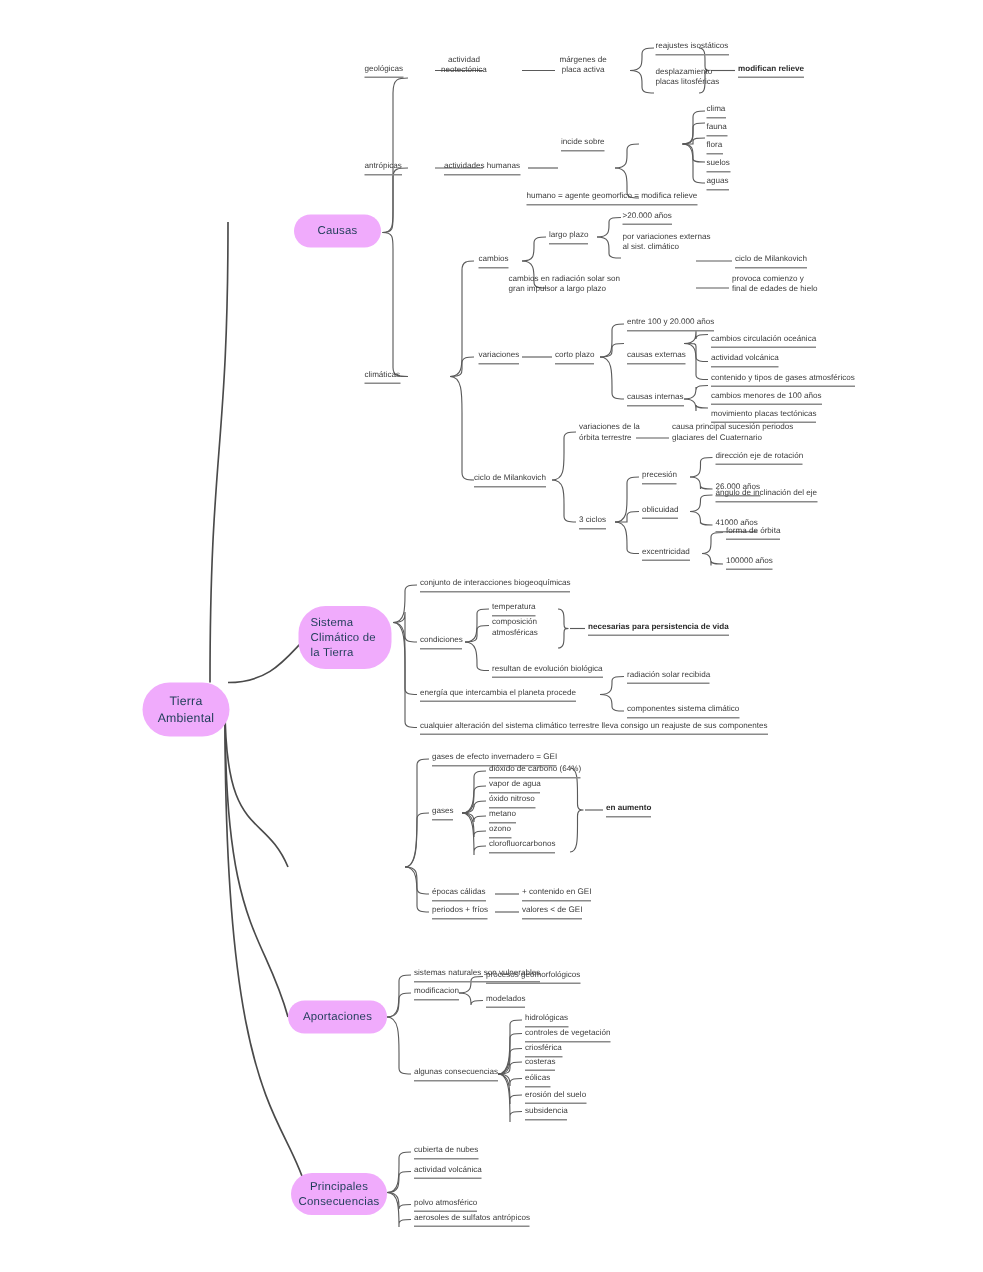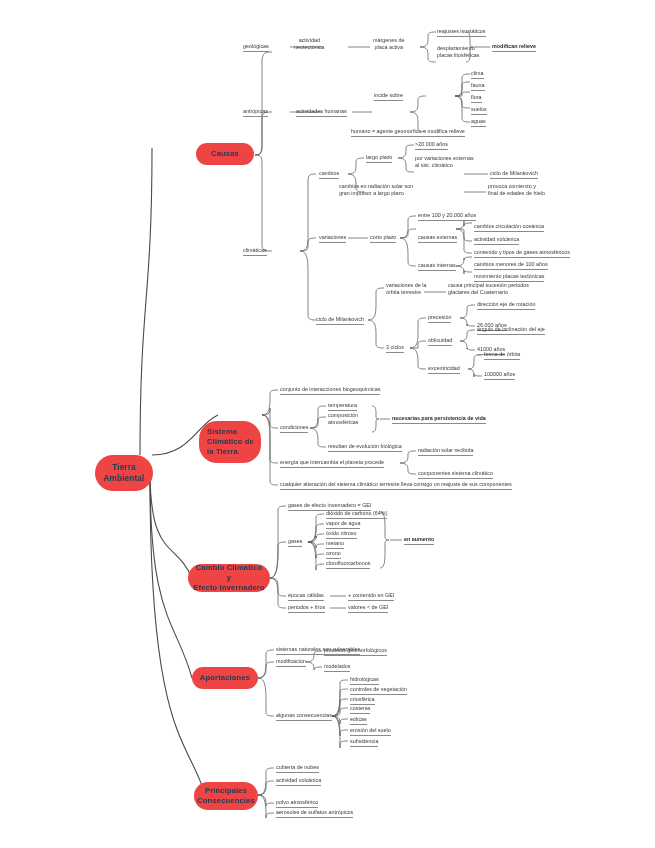--- a/index.html
+++ b/index.html
@@ -24,24 +24,24 @@
   svg#wires path, svg#wires line{
     fill:none;
     stroke:#5a5a5a;
     stroke-width:.75;
   }
   svg#wires path.thick{ stroke:#4a4a4a; stroke-width:1.1; }
   
   .node{
     position:absolute;
     box-sizing:border-box;
-    background:#ef4444;
+    background:#f0abfc;
     border-radius:18px;
     color:#1d3c57;
-    font-weight:bold;
+    font-weight:normal;
     font-size:7.6px;
     line-height:10px;
     letter-spacing:.15px;
     display:flex;
     align-items:center;
     justify-content:center;
     text-align:center;
     padding:3px 5px;
   }
   .node.root{
@@ -197,26 +197,24 @@
     <path d="M258,795 C266,795 266,790 266,784 L266,784 C266,781 270,781 274,781"></path>
     <path d="M258,795 C266,795 266,800 266,806 L266,806 C266,803 270,803 274,803"></path>
     <path d="M258,795 C266,795 266,806 266,818 L266,816 C266,813 270,813 274,813"></path>
   </svg>
 
   <div class="node root" style="left:95px; top:455px; width:58px; height:36px; white-space:pre-line;">Tierra
 Ambiental</div>
 
   <div class="node" style="left:196px; top:143px; width:58px; height:22px;">Causas</div>
 
-  <div class="node" style="left:199px; top:421px; width:62px; height:42px; white-space:pre-line; text-align:left; justify-content:flex-start; padding-left:8px;">Sistema
+  <div class="node" style="left:199px; top:404px; width:62px; height:42px; white-space:pre-line; text-align:left; justify-content:flex-start; padding-left:8px;">Sistema
 Climático de
 la Tierra</div>
 
-  <div class="node" style="left:188px; top:564px; width:82px; height:28px; white-space:pre-line;">Cambio Climático y
-Efecto Invernadero</div>
 
   <div class="node" style="left:192px; top:667px; width:66px; height:22px;">Aportaciones</div>
 
   <div class="node" style="left:194px; top:782px; width:64px; height:28px; white-space:pre-line;">Principales
 Consecuencias</div>
 
   <div class="leaf" style="left:243px; top:43px;">geológicas</div>
   <div class="leaf nb" style="left:294px; top:37px; white-space:pre-line; text-align:center;">actividad
 neotectónica</div>
   <div class="leaf nb" style="left:373px; top:37px; white-space:pre-line; text-align:center;">márgenes de

